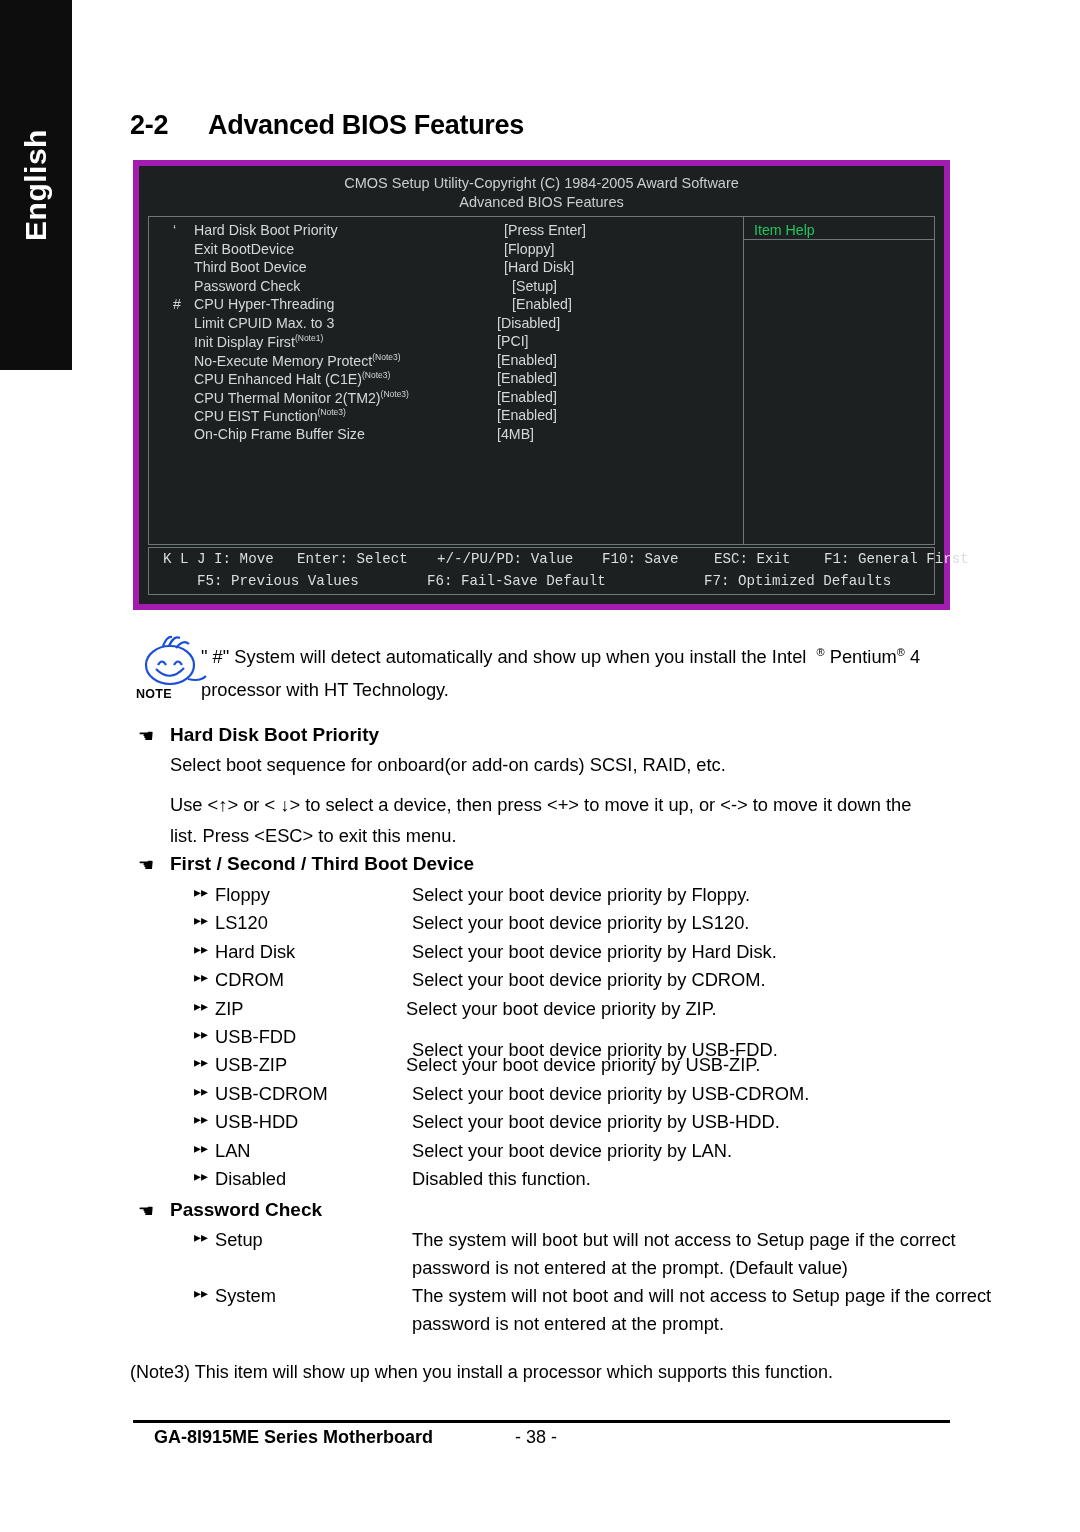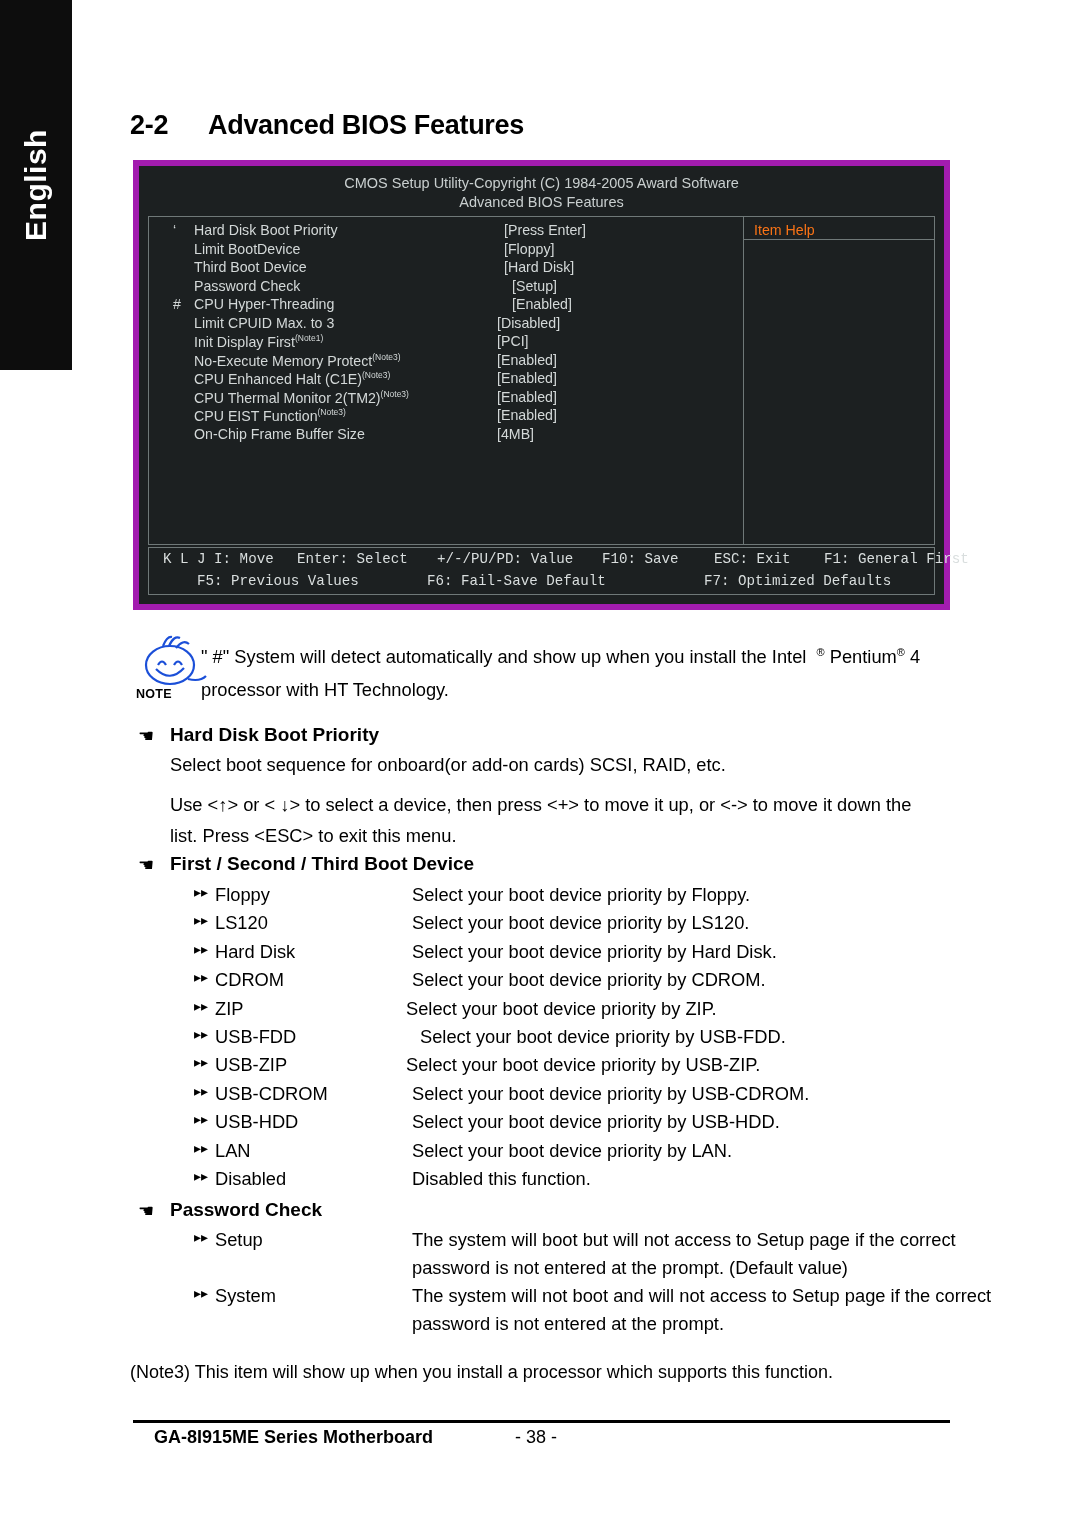--- a/index.html
+++ b/index.html
@@ -68,21 +68,21 @@
   .bios-row .mark {
     position:absolute; left:24px; top:0; width:14px; color:#d3d8d8;
   }
   .bios-row .lbl { position:absolute; left:45px; top:0; }
   .bios-row .lbl sup { font-size:8.5px; vertical-align:super; }
   .bios-row .val { position:absolute; top:0; }
 
   #bios-list { padding-top:5px; }
 
   #help-title {
-    color:#f97316; font-size:14.2px; padding:5px 0 0 10px;
+    color:#22c55e; font-size:14.2px; padding:5px 0 0 10px;
     border-bottom:1px solid #6f7878; height:23px;
   }
   .help-line {
     color:#d3d8d8; font-size:14.2px; padding-left:10px; line-height:18.5px;
     white-space:nowrap;
   }
   #help-body { padding-top:2px; }
   #help-gap { height:18px; }
 
   #bios-footer {
@@ -152,21 +152,21 @@
       <div id="bios-body">
         <div id="bios-left">
           <div id="bios-list">
               <div class="bios-row">
                 <span class="mark">‘</span>
                 <span class="lbl">Hard Disk Boot Priority</span>
                 <span class="val" style="left: 355px;">[Press Enter]</span>
               </div>
               <div class="bios-row">
                 <span class="mark"></span>
-                <span class="lbl">Limit BootDevice</span>
+                <span class="lbl">Exit BootDevice</span>
                 <span class="val" style="left: 355px;">[Floppy]</span>
               </div>
               <div class="bios-row">
                 <span class="mark"></span>
                 <span class="lbl">Third Boot Device</span>
                 <span class="val" style="left: 355px;">[Hard Disk]</span>
               </div>
               <div class="bios-row">
                 <span class="mark"></span>
                 <span class="lbl">Password Check</span>
@@ -292,21 +292,21 @@
         <span class="odesc" style="left: 218px;">Select your boot device priority by CDROM.</span>
       </div>
       <div class="opt-row" style="left: 194px; top: 997.6px;">
         <span class="bullet">▸▸</span>
         <span class="oname">ZIP</span>
         <span class="odesc" style="left: 212px;">Select your boot device priority by ZIP.</span>
       </div>
       <div class="opt-row" style="left: 194px; top: 1026px;">
         <span class="bullet">▸▸</span>
         <span class="oname">USB-FDD</span>
-        <span class="odesc" style="left: 226px;">Select your boot device priority by USB-FDD.</span>
+        <span class="odesc" style="left: 218px; margin-top: 13px;">Select your boot device priority by USB-FDD.</span>
       </div>
       <div class="opt-row" style="left: 194px; top: 1054.4px;">
         <span class="bullet">▸▸</span>
         <span class="oname">USB-ZIP</span>
         <span class="odesc" style="left: 212px;">Select your boot device priority by USB-ZIP.</span>
       </div>
       <div class="opt-row" style="left: 194px; top: 1082.8px;">
         <span class="bullet">▸▸</span>
         <span class="oname">USB-CDROM</span>
         <span class="odesc" style="left: 218px;">Select your boot device priority by USB-CDROM.</span>

